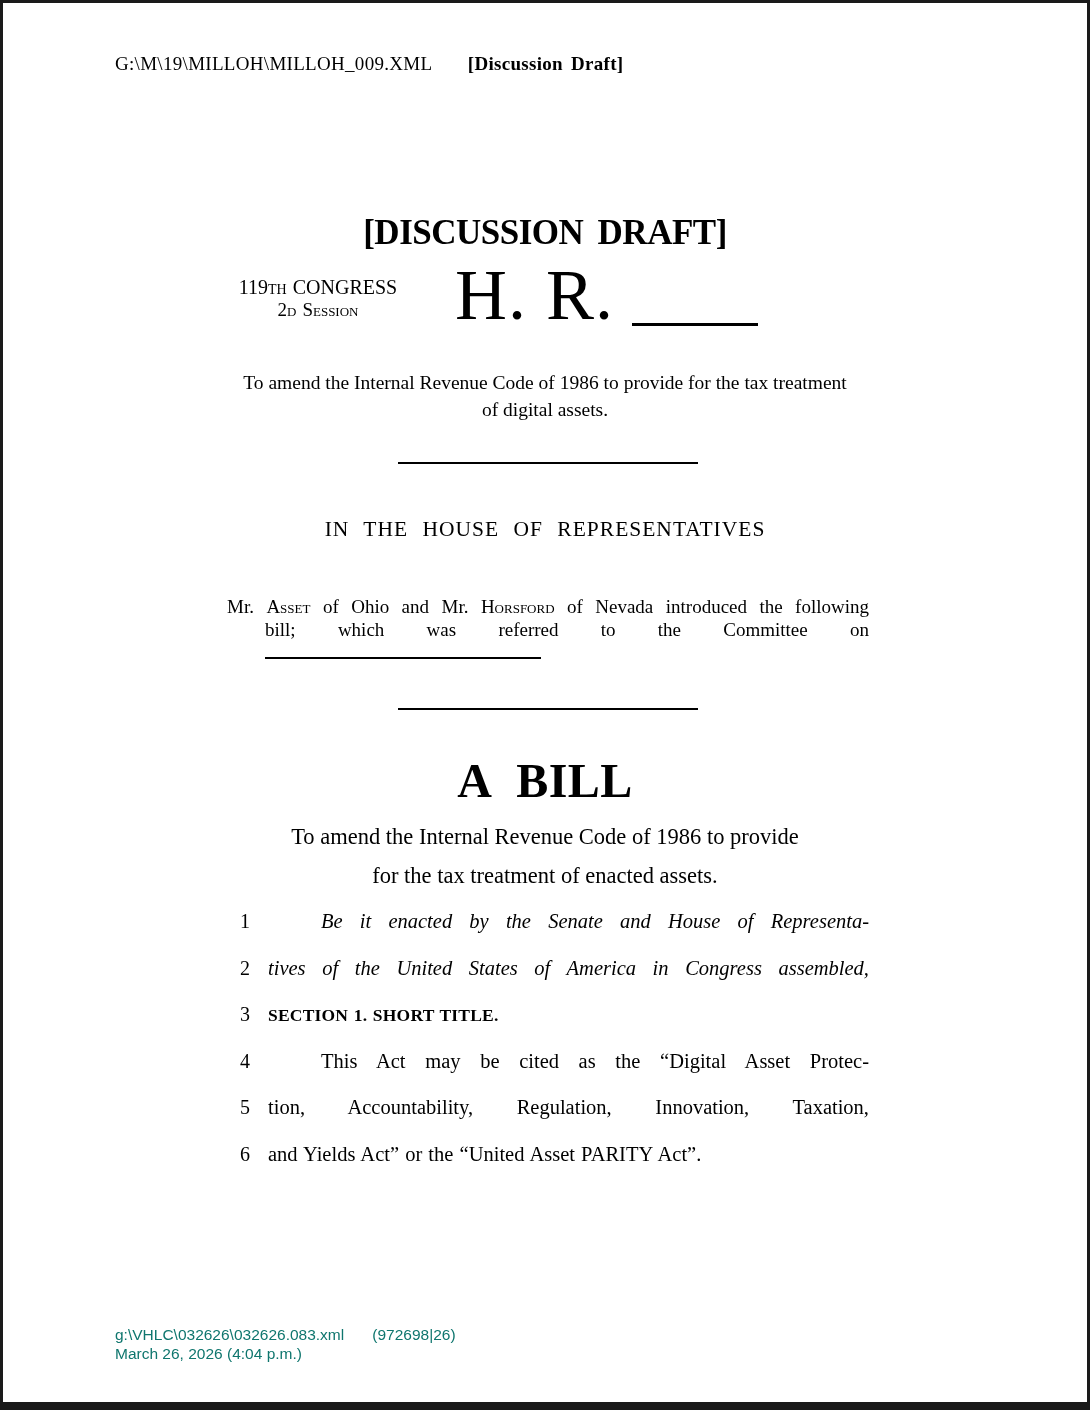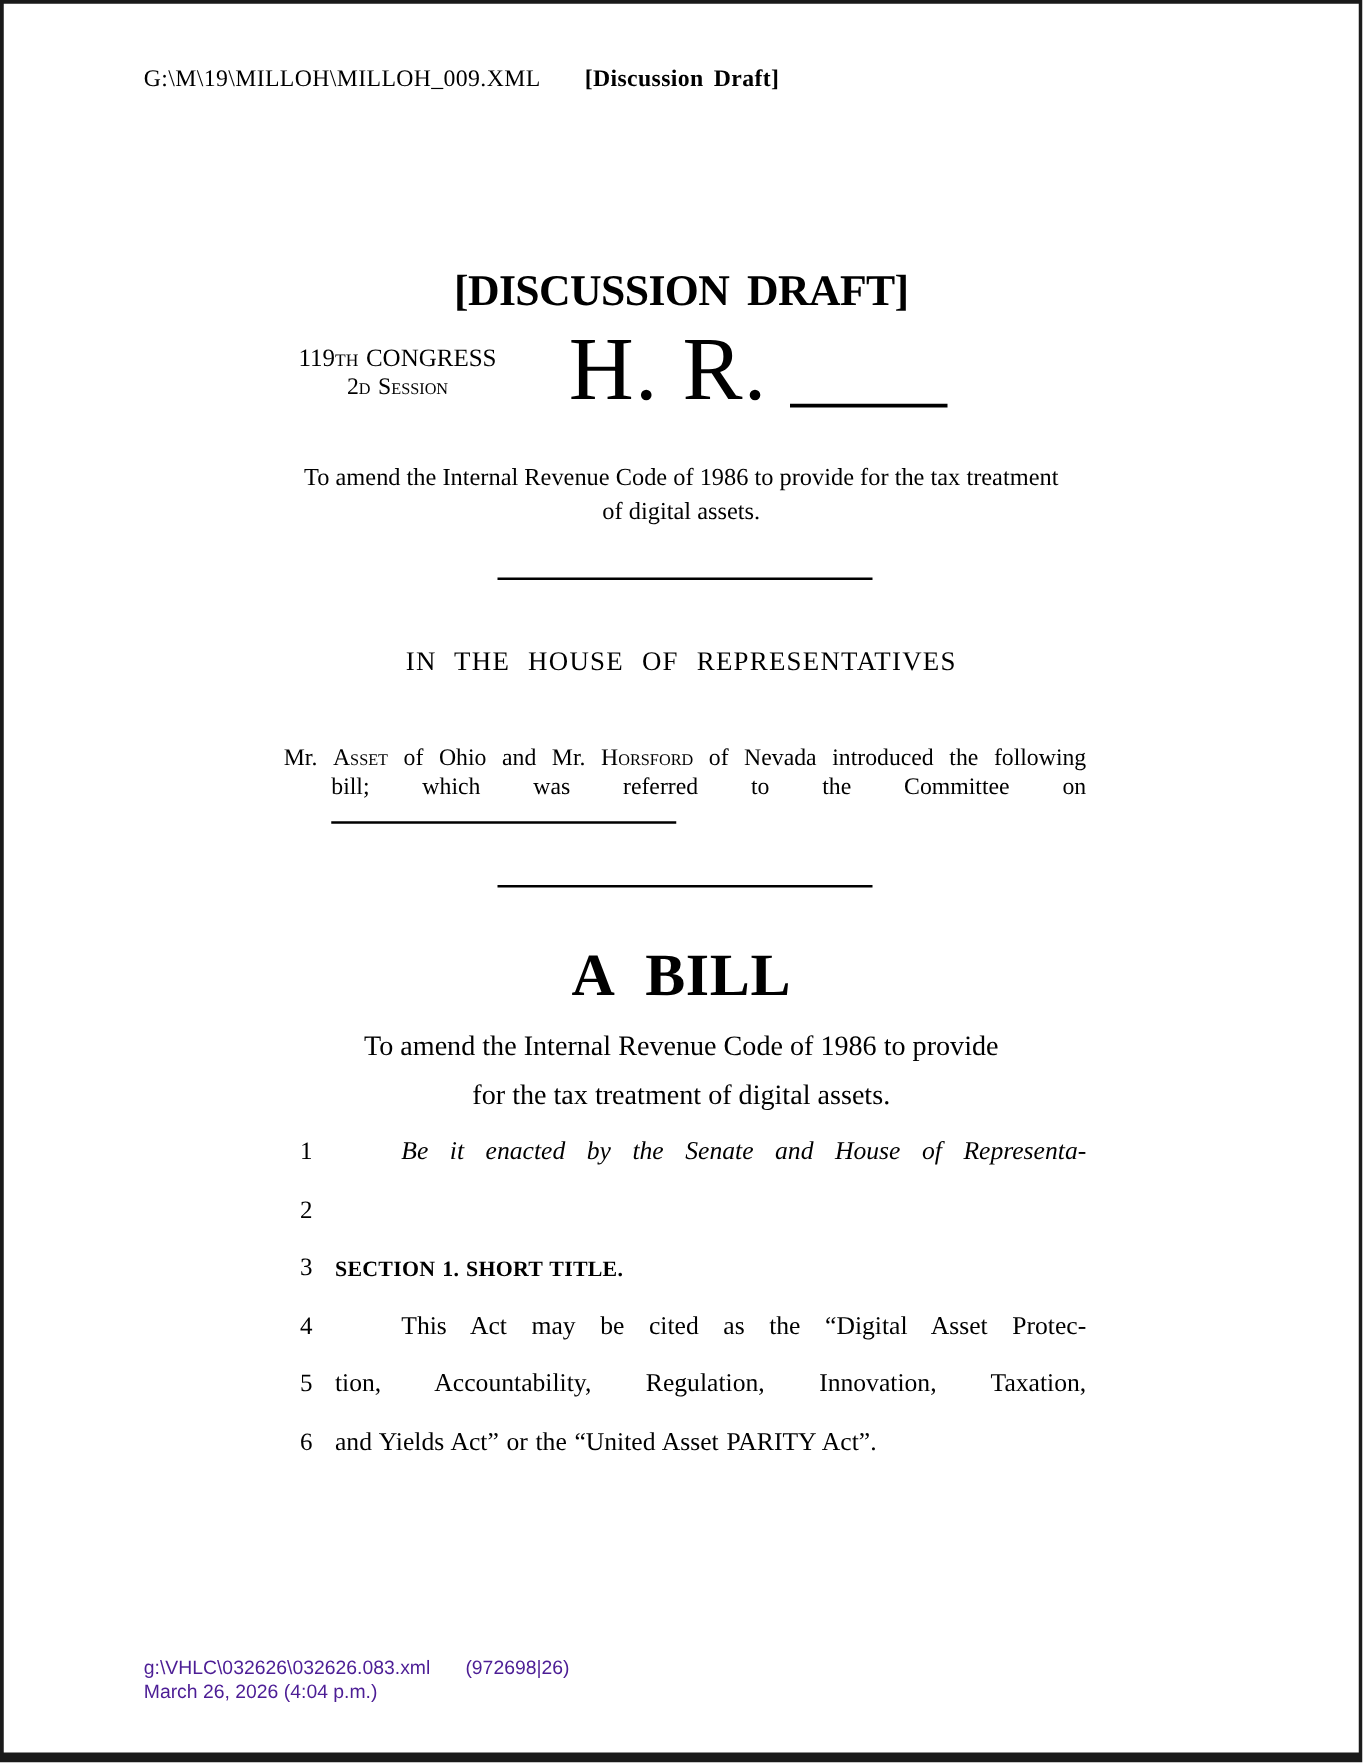--- a/index.html
+++ b/index.html
@@ -63,21 +63,21 @@
   .b-row { display: flex; height: 46.5px; align-items: flex-start; }
   .b-num { width: 28px; flex: 0 0 28px; font-size: 20px; line-height: 26px; }
   .b-text { flex: 1 1 auto; font-size: 20.5px; line-height: 26px; word-spacing: 1px; }
   .b-just { text-align: justify; text-align-last: justify; }
   .b-italic { font-style: italic; }
   .b-bold { font-weight: bold; font-size: 17.5px; letter-spacing: 0.2px; line-height: 28px; }
   .indent-spacer { display: inline-block; width: 53px; }
 
   
   .footer { position: absolute; top: 1322px; left: 112px; font-family: "Liberation Sans", sans-serif;
-            font-size: 15.5px; line-height: 19px; color: #4c1d95; }
+            font-size: 15.5px; line-height: 19px; color: #0f766e; }
   .footer-path { display: inline-block; width: 253px; }
 </style>
 </head>
 <body>
 
 <div class="page">
 
   <div class="header-row">
     <span class="header-path">G:\M\19\MILLOH\MILLOH_009.XML</span>
     <span class="header-draft">[Discussion Draft]</span>
@@ -115,30 +115,31 @@
     <div class="sp-line2">bill; which was referred to the Committee on</div>
     <div class="committee-blank"></div>
   </div>
 
   <div class="center-rule rule-2"></div>
 
   <div class="a-bill">A BILL</div>
 
   <div class="subtitle">
     <div>To amend the Internal Revenue Code of 1986 to provide</div>
-    <div>for the tax treatment of digital assets.</div>
+    <div>for the tax treatment of enacted assets.</div>
   </div>
 
   <div class="body-block">
     <div class="b-row">
       <span class="b-num">1</span>
       <div class="b-text b-italic b-just"><span class="indent-spacer"></span><span>Be it enacted by the Senate and House of Representa-</span></div>
     </div>
     <div class="b-row">
       <span class="b-num">2</span>
+      <div class="b-text b-italic b-just">tives of the United States of America in Congress assembled,</div>
     </div>
     <div class="b-row">
       <span class="b-num">3</span>
       <div class="b-text b-bold">SECTION 1. SHORT TITLE.</div>
     </div>
     <div class="b-row">
       <span class="b-num">4</span>
       <div class="b-text b-just"><span class="indent-spacer"></span><span>This Act may be cited as the “Digital Asset Protec-</span></div>
     </div>
     <div class="b-row">

